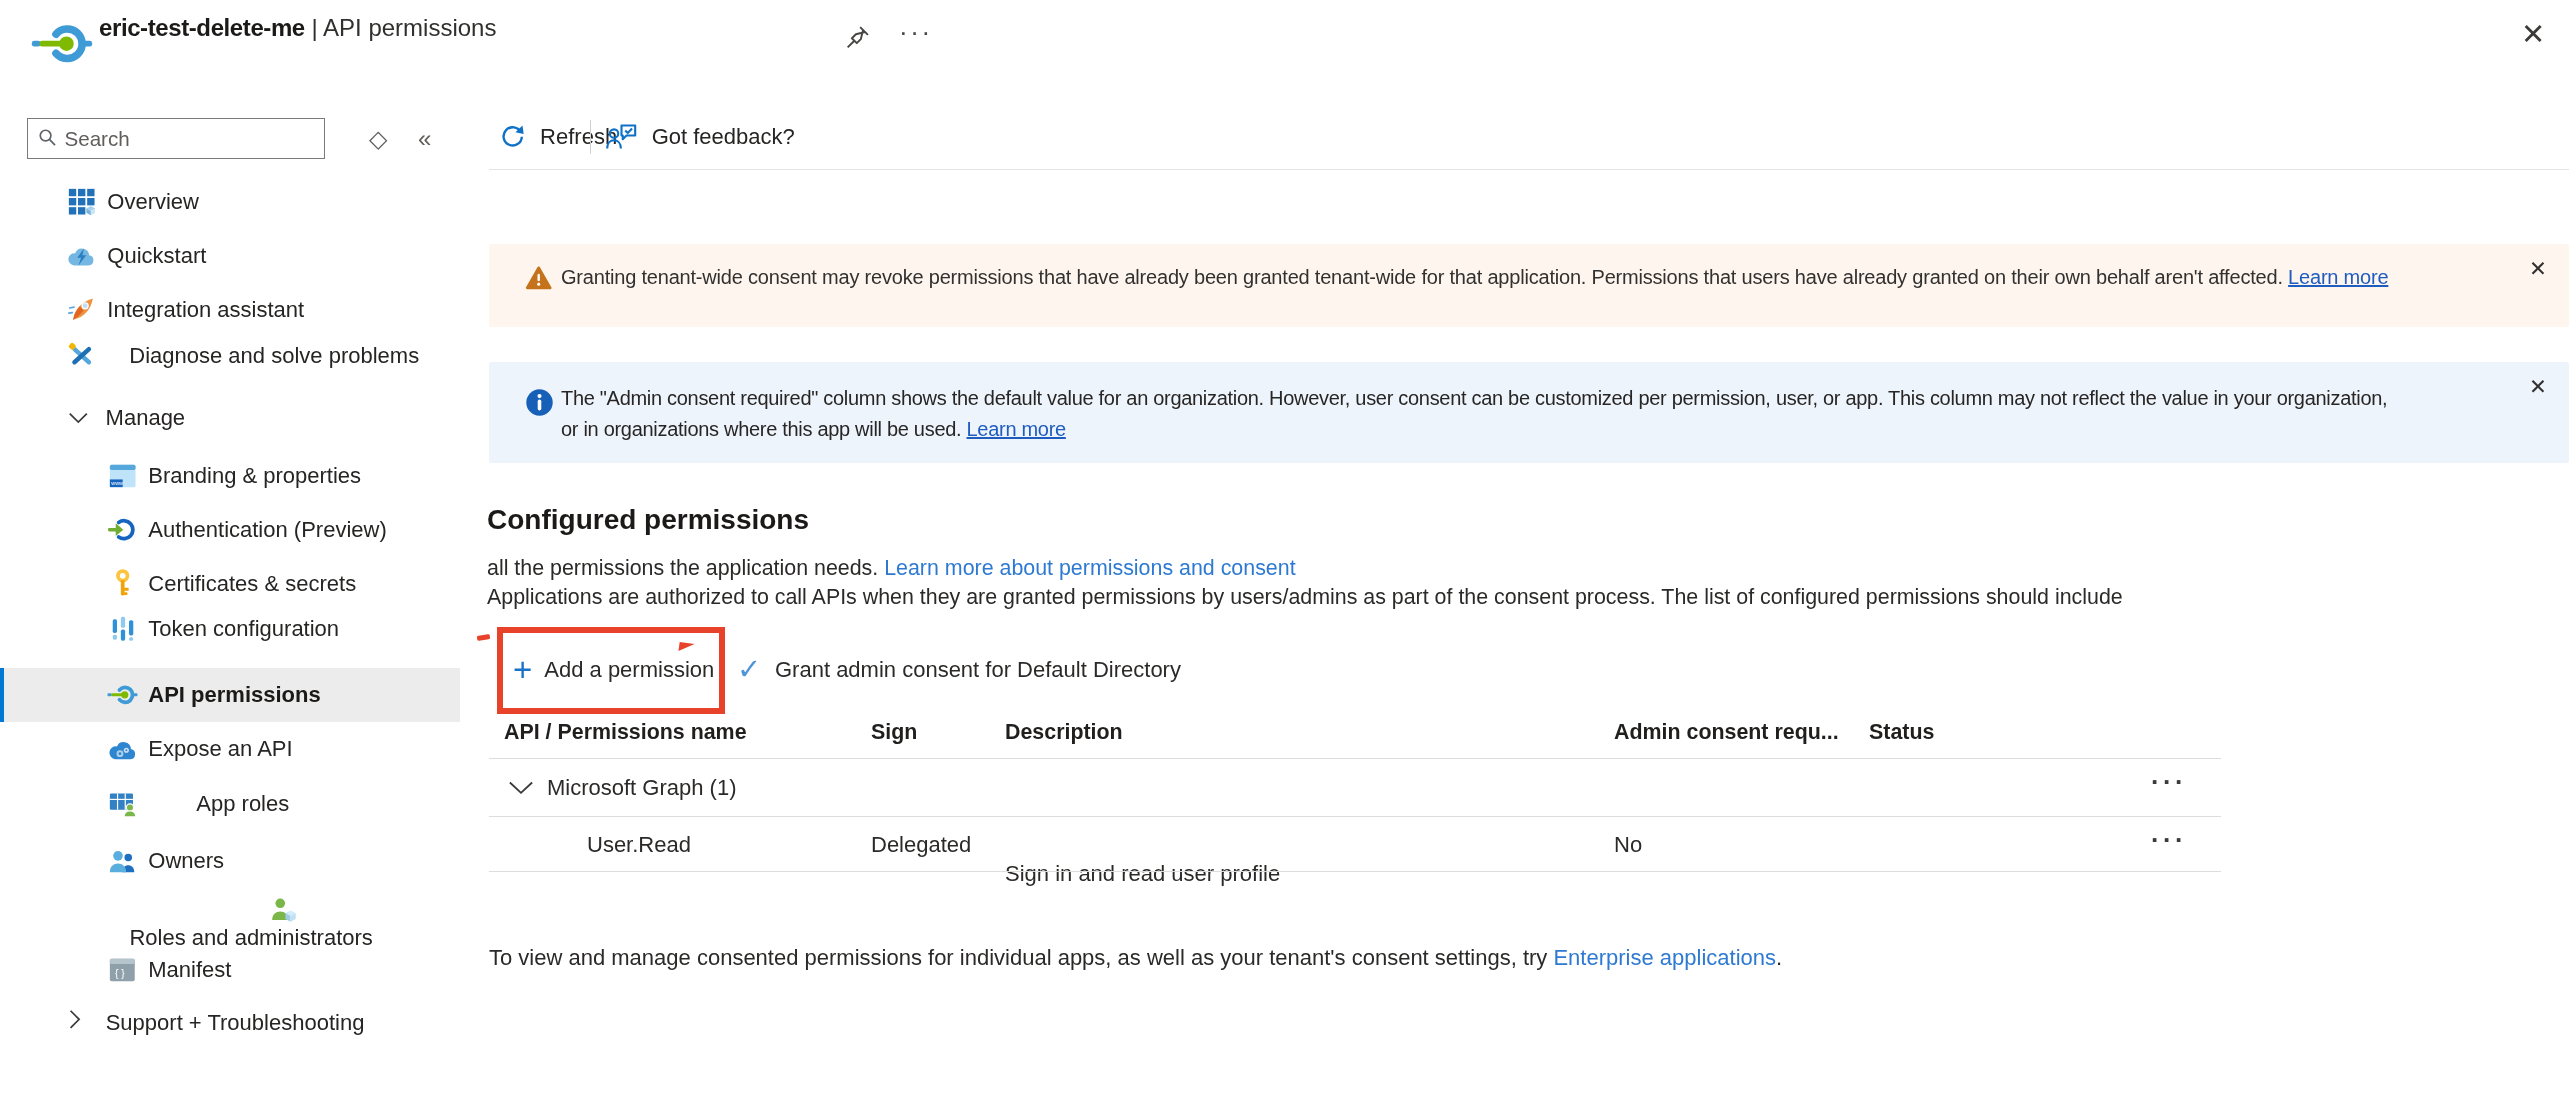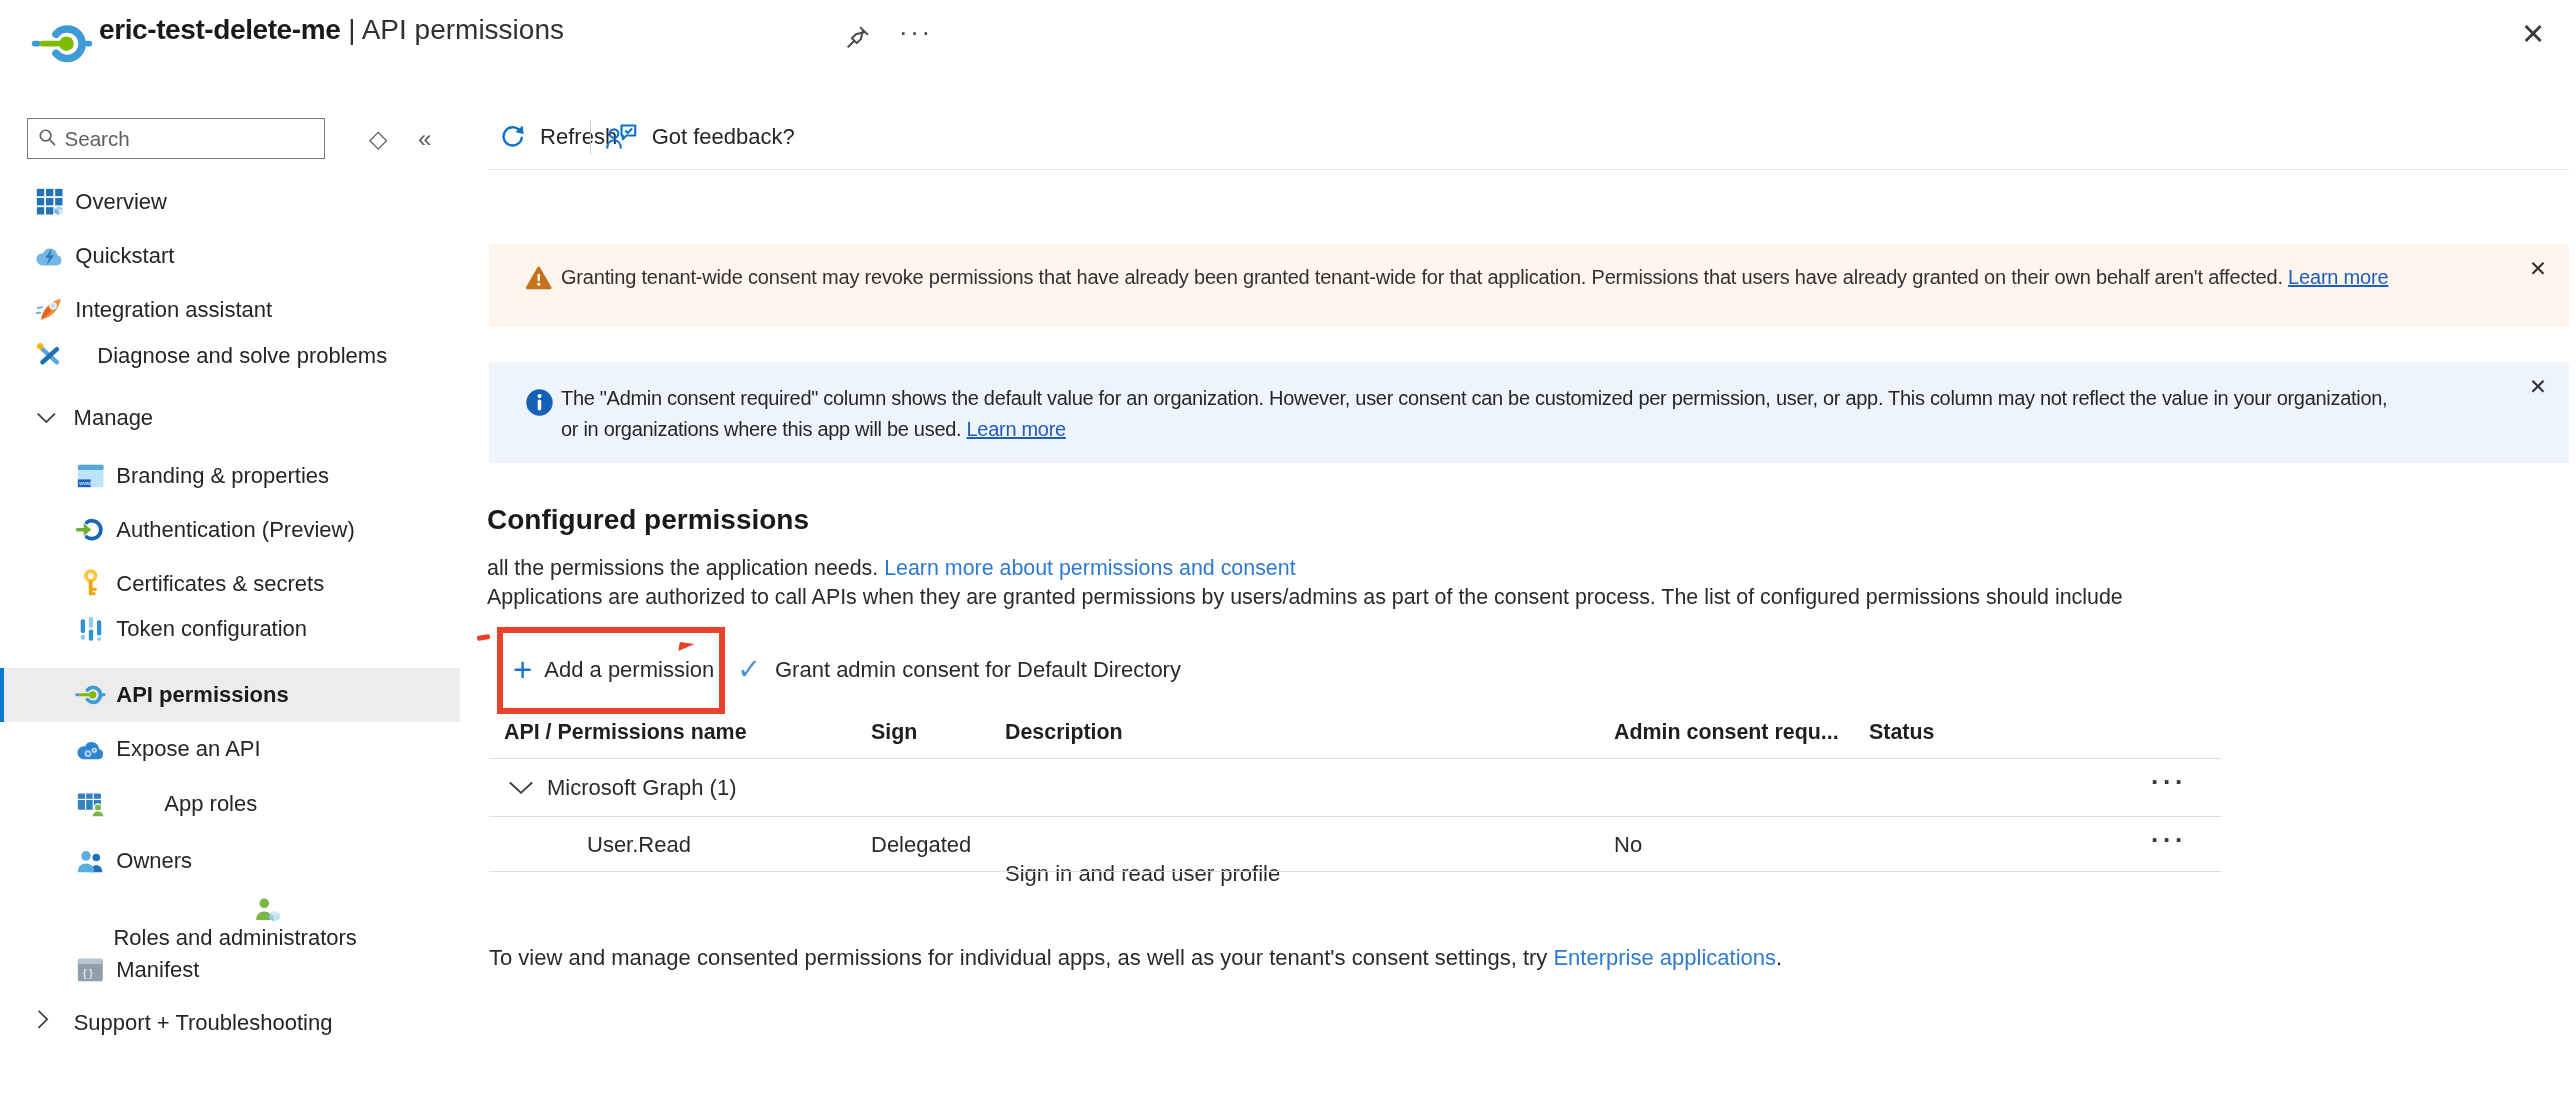--- a/index.html
+++ b/index.html
@@ -5,21 +5,21 @@
   * { margin:0; padding:0; box-sizing:border-box; }
   html,body { width:2576px; height:1098px; }
   body {
     position:relative; overflow:hidden; background:#ffffff;
     font-family:"Liberation Sans","DejaVu Sans",sans-serif; color:#323130;
   }
   .abs { position:absolute; }
   .nowrap { white-space:nowrap; }
 
   
-  .page-title { left:99px; top:13.7px; font-size:28px; color:#1b1a19; }
+  .page-title { left:99px; top:13.7px; font-size:24px; color:#1b1a19; }
   .page-title .bold { font-weight:700; letter-spacing:-0.4px; }
   .page-title .rest { font-weight:400; color:#30302f; }
   .hdr-icon { left:31px; top:19px; }
   .pin-btn { left:844px; top:24px; cursor:pointer; }
   .more-btn { left:899px; top:17px; font-size:26px; color:#484644; letter-spacing:2.6px; cursor:pointer; }
   .page-close { left:2521px; top:17px; font-size:29px; color:#3b3a39; cursor:pointer; }
 
   
   .search-box {
     left:27.4px; top:118px; width:298px; height:41px;
@@ -27,21 +27,21 @@
   }
   .search-box input {
     border:none; outline:none; width:100%; font-size:20.6px; color:#3b3a39;
     font-family:inherit; padding-left:6.9px;
   }
   .search-box input::placeholder { color:#605e5c; }
   .search-glass { margin-left:8.6px; flex:none; }
   .side-glyph { font-size:24px; color:#605e5c; cursor:pointer; }
   .nav-item {
     left:0; width:460px; height:43px; display:flex; align-items:center; cursor:pointer;
-    font-size:22px; color:#262524;
+    font-size:22px; color:#262524;padding-left:32px;
   }
   .nav-item .nav-icon { width:31px; height:31px; margin-left:34px; flex:none;
     display:flex; align-items:center; justify-content:center; }
   .nav-item.sub .nav-icon { margin-left:75px; }
   .nav-item .lbl { margin-left:10.3px; }
   .nav-item.selected { background:#ececec; height:54px; font-weight:700; color:#1b1a19; }
   .nav-item.selected::before { content:""; position:absolute; left:0; top:0; bottom:0;
     width:4.3px; background:#0078d4; }
   .nav-chev { margin-left:36px; flex:none; }
 

